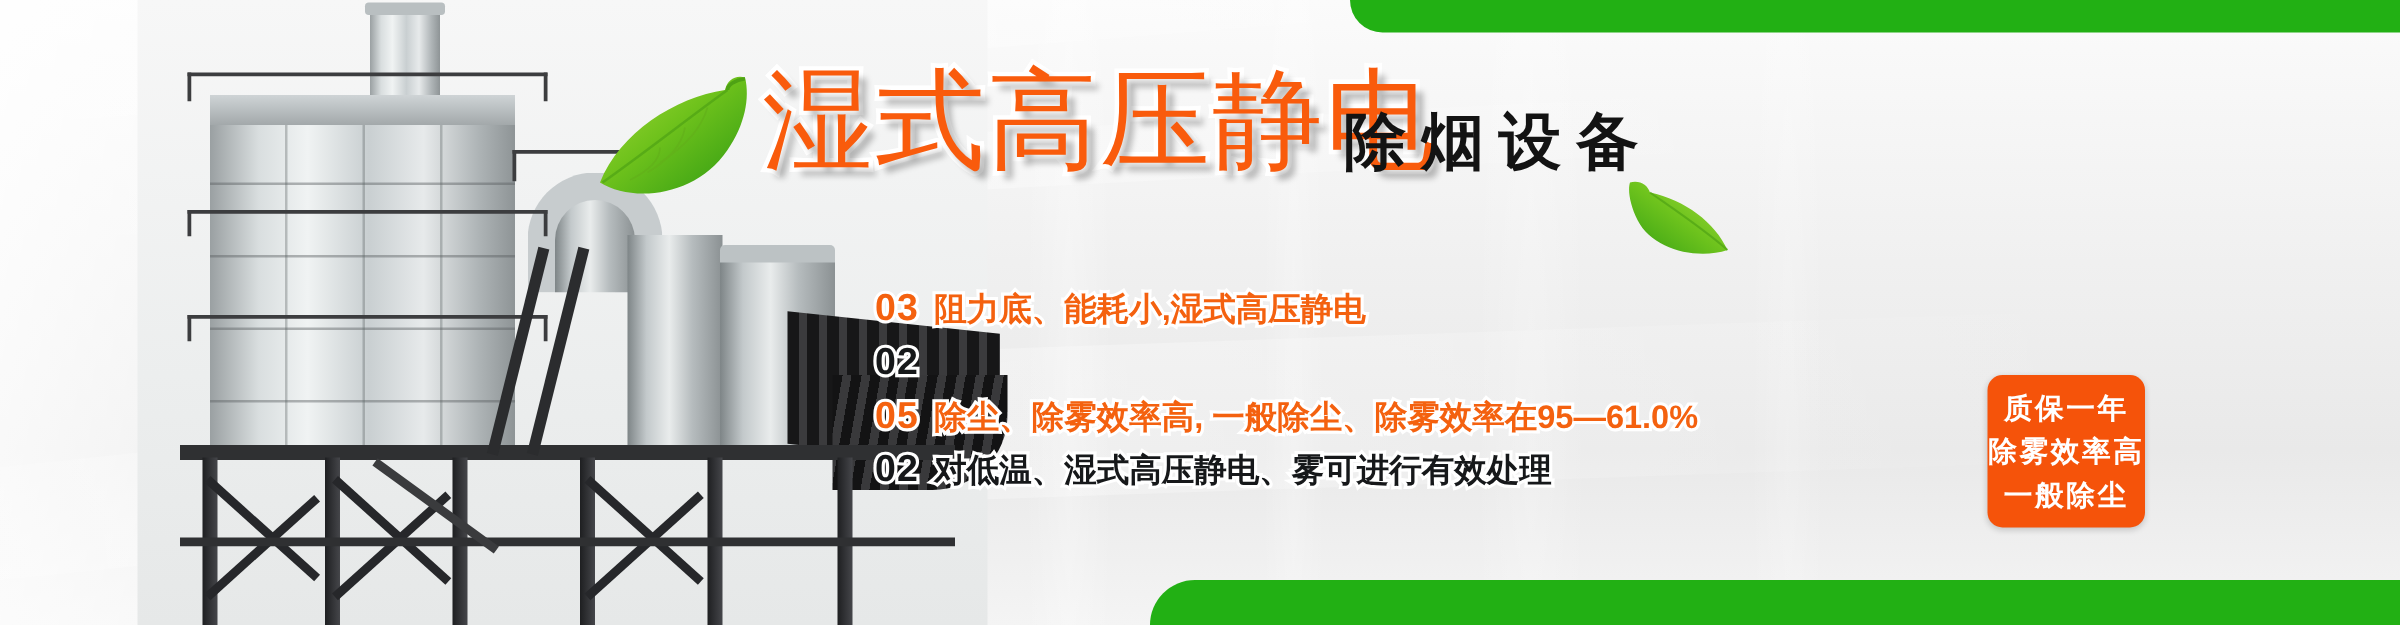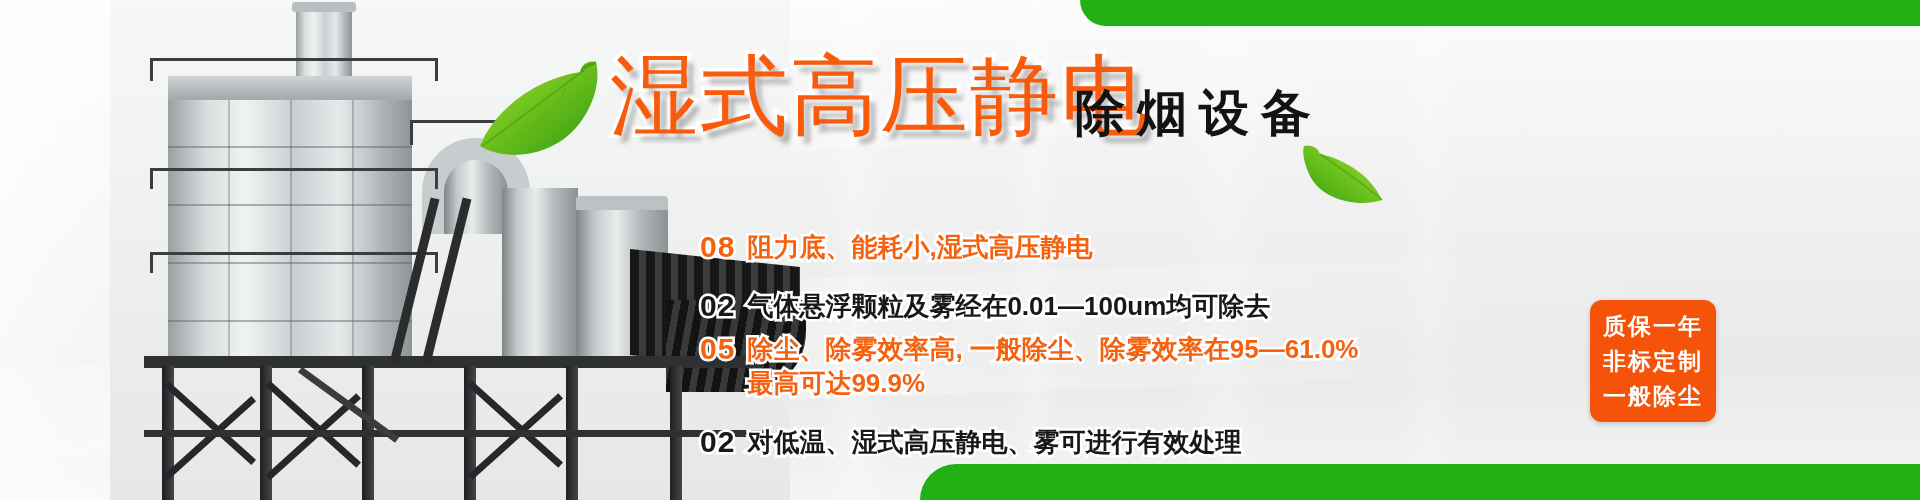--- a/index.html
+++ b/index.html
@@ -88,21 +88,21 @@
     font-size:30px;font-weight:bold;line-height:34px;letter-spacing:1px;
     flex:0 0 auto;margin-right:12px;
     -webkit-text-stroke:5px #ffffff;paint-order:stroke fill;
   }
   .feat .txt{
     font-size:26px;font-weight:bold;line-height:34px;
     -webkit-text-stroke:5px #ffffff;paint-order:stroke fill;
   }
   .feat .txt .l2{display:block;}
   .orange .num,.orange .txt{color:#f4610f;}
-  .black .num,.black .txt{color:#16181a;margin-top:16px;}
+  .black .num,.black .txt{color:#16181a;}
   .f1{margin-bottom:9px;}
   .f2{margin-bottom:9px;}
   .f3{margin-bottom:9px;}
 
   
   .badge{
     position:absolute;left:1590px;top:300px;width:126px;height:122px;
     background:#f5530a;border-radius:12px;
     display:flex;flex-direction:column;justify-content:center;align-items:center;
     box-shadow:0 2px 5px rgba(0,0,0,.18);
@@ -212,49 +212,47 @@
       <path d="M20 14 C40 28 64 44 82 60" stroke="#4ea214" stroke-width="1.6" fill="none" opacity=".7"></path>
     </svg>
   </span>
 
   <div class="title">湿式高压静电</div>
   <div class="subtitle">除烟设备</div>
 
   <div class="features">
 
     <div class="feat orange f1">
-      <span class="num">08</span>
+      <span class="num">03</span>
       <span class="txt">
         <span class="l1">阻力底、能耗小,湿式高压静电</span>
       </span>
     </div>
 
     <div class="feat black f2">
       <span class="num">02</span>
       <span class="txt">
-        <span class="l1">气体悬浮颗粒及雾经在0.01—100um均可除去</span>
       </span>
     </div>
 
     <div class="feat orange f3">
       <span class="num">05</span>
       <span class="txt">
         <span class="l1">除尘、除雾效率高, 一般除尘、除雾效率在95—61.0%</span>
-        <span class="l2">最高可达99.9%</span>
       </span>
     </div>
 
     <div class="feat black">
       <span class="num">02</span>
       <span class="txt">
         <span class="l1">对低温、湿式高压静电、雾可进行有效处理</span>
       </span>
     </div>
 
   </div>
 
   <div class="badge">
     <span>质保一年</span>
-    <span>非标定制</span>
+    <span>除雾效率高</span>
     <span>一般除尘</span>
   </div>
 
 </div>
 
 </body></html>

